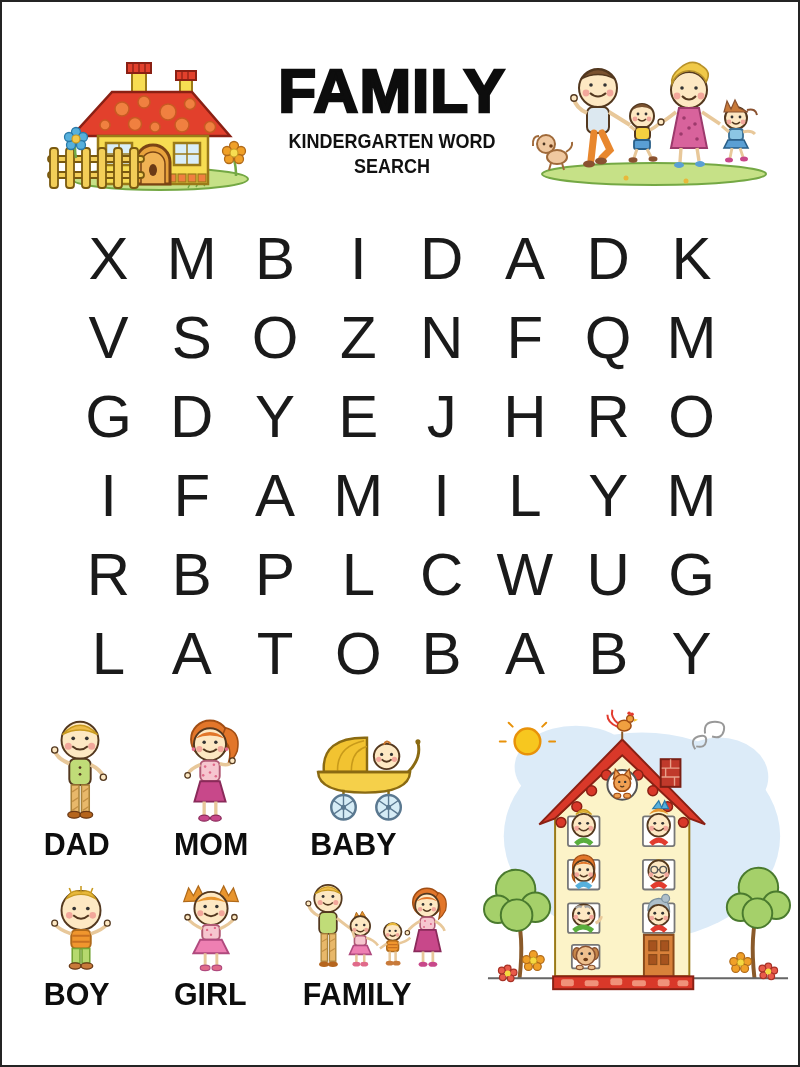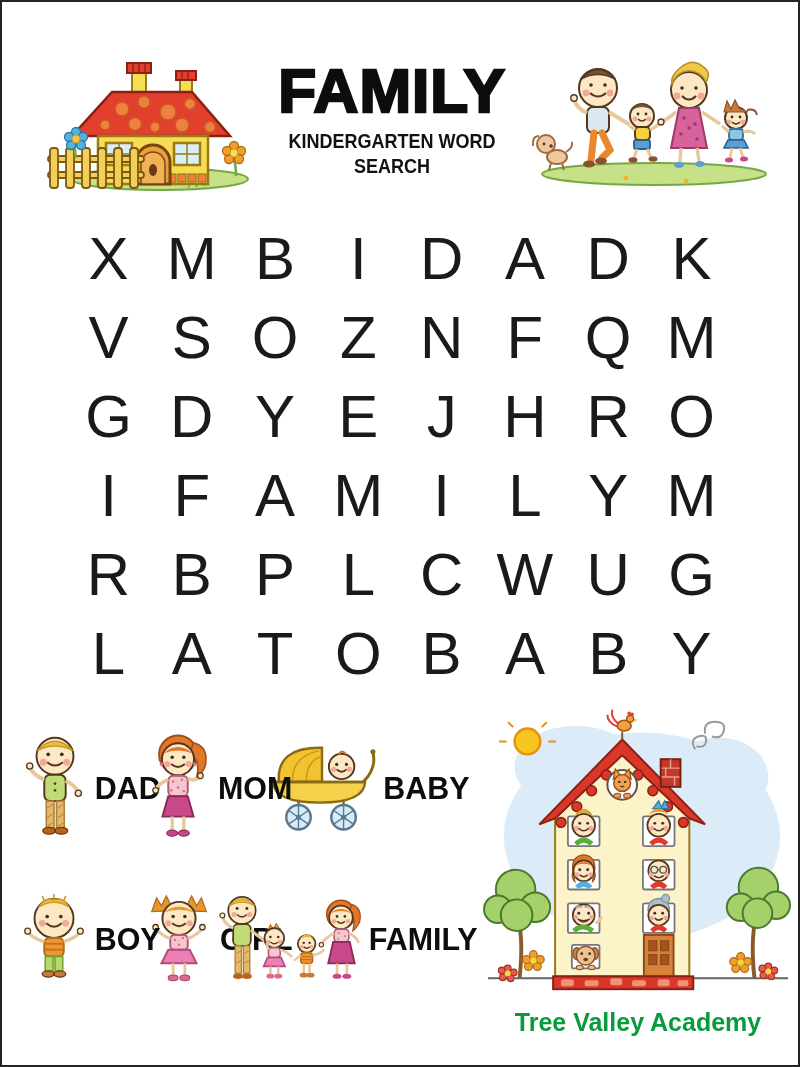--- a/index.html
+++ b/index.html
@@ -25,21 +25,21 @@
     letter-spacing:0px; transform:scaleY(1.15); transform-origin:top center;
   }
   
   .letter-grid { position:absolute; left:50%; top:217px; transform:translateX(-50%); width:666px; }
   .grid-row { display:flex; justify-content:space-between; height:79px; }
   .grid-cell {
     width:83px; text-align:center; font-size:60px; line-height:79px;
     color:#1a1a1a; font-family:"Liberation Sans", sans-serif;
   }
   
-  .word-item { position:absolute; display:flex; flex-direction:row; align-items:center; justify-content:flex-end; }
+  .word-item { position:absolute; display:flex; flex-direction:column; align-items:flex-start; justify-content:flex-end; }
   .word-label { font-size:32px; font-weight:bold; color:#0d0d0d; line-height:1; margin-top:5px; letter-spacing:0px; transform:scaleX(0.95); }
   .wi-dad    { left:40px;  top:708px; width:120px; height:150px; }
   .wi-mom    { left:170px; top:708px; width:122px; height:150px; }
   .wi-baby   { left:306px; top:708px; width:164px; height:150px; }
   .wi-boy    { left:40px;  top:860px; width:120px; height:148px; }
   .wi-girl   { left:170px; top:860px; width:122px; height:148px; }
   .wi-family { left:298px; top:860px; width:180px; height:148px; }
   
   .credit-art { position:absolute; left:478px; top:696px; width:316px; height:306px; }
   .credit-text {
@@ -684,15 +684,14 @@
         <circle cx="290" cy="272" r="3.4"></circle>
           <circle cx="296" cy="276" r="3.4"></circle>
           <circle cx="293" cy="282" r="3.4"></circle>
           <circle cx="285" cy="281" r="3.4"></circle>
           <circle cx="284" cy="274" r="3.4"></circle>
       </g>
       <circle cx="290" cy="277" r="3" fill="#f5d840"></circle>
     </svg>
   </div>
 
-  <div class="credit-text">Tree Valley Academy</div>
 
 </div>
 
 </body></html>

